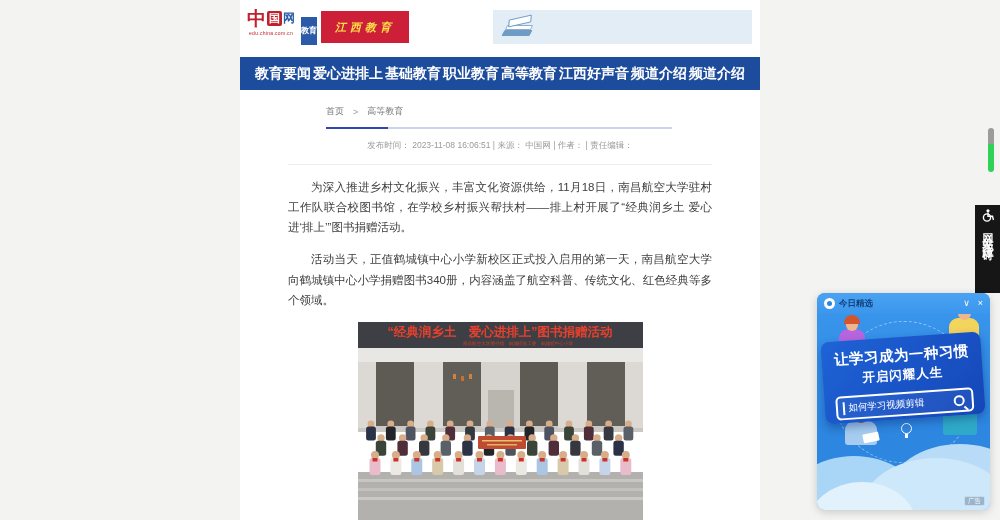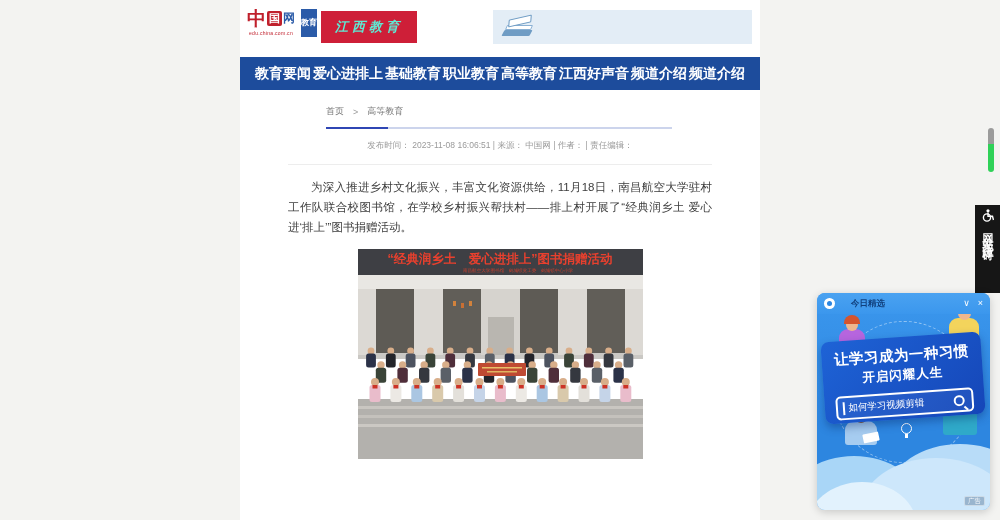--- a/index.html
+++ b/index.html
@@ -12,23 +12,23 @@
   
   .hdr{position:relative;height:57px}
   .logo-wrap{position:absolute;left:5px;top:9px;display:flex;align-items:flex-start;gap:4px}
   .cnlogo{width:52px;text-align:center}
   .cnlogo-row{display:flex;align-items:center;justify-content:center;gap:1px}
   .zh{color:#c0202c;font-weight:bold;font-size:19px;line-height:1;font-family:"Liberation Serif","DejaVu Serif",serif}
   .guo{background:#c0202c;color:#fff;font-size:11px;width:15px;height:15px;line-height:15px;border-radius:2px;font-weight:bold;text-align:center}
   .wang{color:#2b5ba8;font-weight:bold;font-size:12px}
   .cnlogo-sub{font-size:5px;color:#c0202c;margin-top:2px;letter-spacing:.3px;white-space:nowrap}
   .badge{background:#2b5ba8;color:#fff;width:16px;height:28px;font-size:8px;font-weight:bold;
-    display:flex;flex-direction:column;align-items:center;justify-content:center;line-height:1.15;margin-top:0;letter-spacing:0}
-  .redbanner{background:#ce1f38;color:#5eead4;height:28px;padding:16px 14px;display:flex;align-items:center;justify-content:center;
-    font-size:13px;font-weight:bold;font-style:italic;letter-spacing:4px;margin-top:2px;font-family:"Liberation Serif","DejaVu Serif",serif}
+    display:flex;flex-direction:column;align-items:center;justify-content:center;line-height:1.15;margin-top:8px;letter-spacing:0}
+  .redbanner{background:#ce1f38;color:#fde047;height:28px;padding:16px 14px;display:flex;align-items:center;justify-content:center;
+    font-size:11px;font-weight:bold;font-style:italic;letter-spacing:4px;margin-top:2px;font-family:"Liberation Serif","DejaVu Serif",serif}
   .slogan{position:absolute;right:8px;top:10px;width:259px;height:34px;background:#e3edf6;display:flex;align-items:center;padding-left:10px;gap:9px}
   .book{position:relative;width:30px;height:21px;flex:none}
   .book i{position:absolute;display:block;border-radius:1px}
   .b1{left:0;top:13px;width:28px;height:6px;background:#6f9cc4;transform:skewX(-28deg)}
   .b2{left:3px;top:8px;width:26px;height:5px;background:#fff;border:1px solid #89b0d4;transform:skewX(-24deg)}
   .b3{left:6px;top:0;width:22px;height:8px;background:#fff;border:1px solid #6f9cc4;transform:skewX(-18deg) rotate(-14deg)}
   .slogan-text{font-size:11.5px;font-weight:bold;font-style:italic;color:#4a74b4;letter-spacing:1px;white-space:nowrap;
     font-family:"Liberation Serif","DejaVu Serif",serif}
 
   
@@ -55,21 +55,21 @@
   .a11y-label{writing-mode:vertical-rl;font-size:11px;letter-spacing:4px;font-weight:bold;line-height:1}
 
   
   .pill{position:absolute;left:988px;top:128px;width:6px;height:44px;border-radius:3px;z-index:1;
     background:linear-gradient(180deg,#9b9b9b 0 36%,#2fd158 36% 100%)}
 
   
   .ad{position:absolute;left:817px;top:293px;width:173px;height:217px;border-radius:8px;overflow:hidden;z-index:3;
     background:linear-gradient(180deg,#3b97ed 0%,#2d86e0 60%,#2d86e0 100%);box-shadow:0 2px 8px rgba(0,0,0,.18)}
   .ad-circle{position:absolute;left:16px;top:28px;width:142px;height:142px;border:1.5px dashed rgba(255,255,255,.45);border-radius:50%;z-index:0}
-  .ad-head{position:relative;height:21px;display:flex;align-items:center;padding:0 7px;gap:16px;z-index:6;
+  .ad-head{position:relative;height:21px;display:flex;align-items:center;padding:0 7px;gap:4px;z-index:6;
     background:linear-gradient(180deg,#4aa2f1,#3b97ed)}
   .ad-logo{width:11px;height:11px;background:#fff;border-radius:50%;position:relative;flex:none}
   .ad-logo:after{content:"";position:absolute;left:3px;top:3px;width:5px;height:5px;background:#2d86e0;border-radius:50%}
   .ad-brand{font-size:8.5px;font-weight:bold;color:#11407e}
   .ad-ctrl{margin-left:auto;display:flex;gap:8px;color:#fff;font-size:9px;line-height:1}
   .ad-ctrl span{cursor:pointer}
   .ap{position:absolute;z-index:1}
   .ap-head{width:12px;height:12px;border-radius:50%;background:#eeb68e;position:relative;margin:0 auto}
   .hair{position:absolute;left:-2px;top:-4px;width:16px;height:9px;border-radius:8px 8px 0 0}
   .ap-body{margin-top:-2px;border-radius:9px 9px 3px 3px}
@@ -138,20 +138,21 @@
     <span class="sep">&gt;</span>
     <span>高等教育</span>
   </div>
   <div class="rule"></div>
 
   <div class="meta">发布时间： 2023-11-08 16:06:51 | 来源： 中国网 | 作者： | 责任编辑：</div>
   <div class="metarule"></div>
 
   <div class="body-text">
     <p>为深入推进乡村文化振兴，丰富文化资源供给，11月18日，南昌航空大学驻村工作队联合校图书馆，在学校乡村振兴帮扶村——排上村开展了“经典润乡土 爱心进‘排上’”图书捐赠活动。</p>
+    <p>活动当天，正值鹤城镇中心小学新校区正式投入启用的第一天，南昌航空大学向鹤城镇中心小学捐赠图书340册，内容涵盖了航空科普、传统文化、红色经典等多个领域。</p>
   </div>
 
   <svg class="photo" width="285" height="210" viewBox="0 0 285 210">
 
     <rect x="0" y="0" width="285" height="26" fill="#3e3f44"></rect>
     <text x="142" y="14" text-anchor="middle" font-size="12.5" font-weight="bold" fill="#e8402e">“经典润乡土　爱心进排上”图书捐赠活动</text>
     <text x="160" y="22.5" text-anchor="middle" font-size="4.6" fill="#c8402e">南昌航空大学图书馆　鹤城镇党工委　鹤城镇中心小学</text>
 
     <rect x="0" y="26" width="285" height="14" fill="#e9e7e3"></rect>
     <rect x="0" y="40" width="285" height="70" fill="#cac8c4"></rect>

